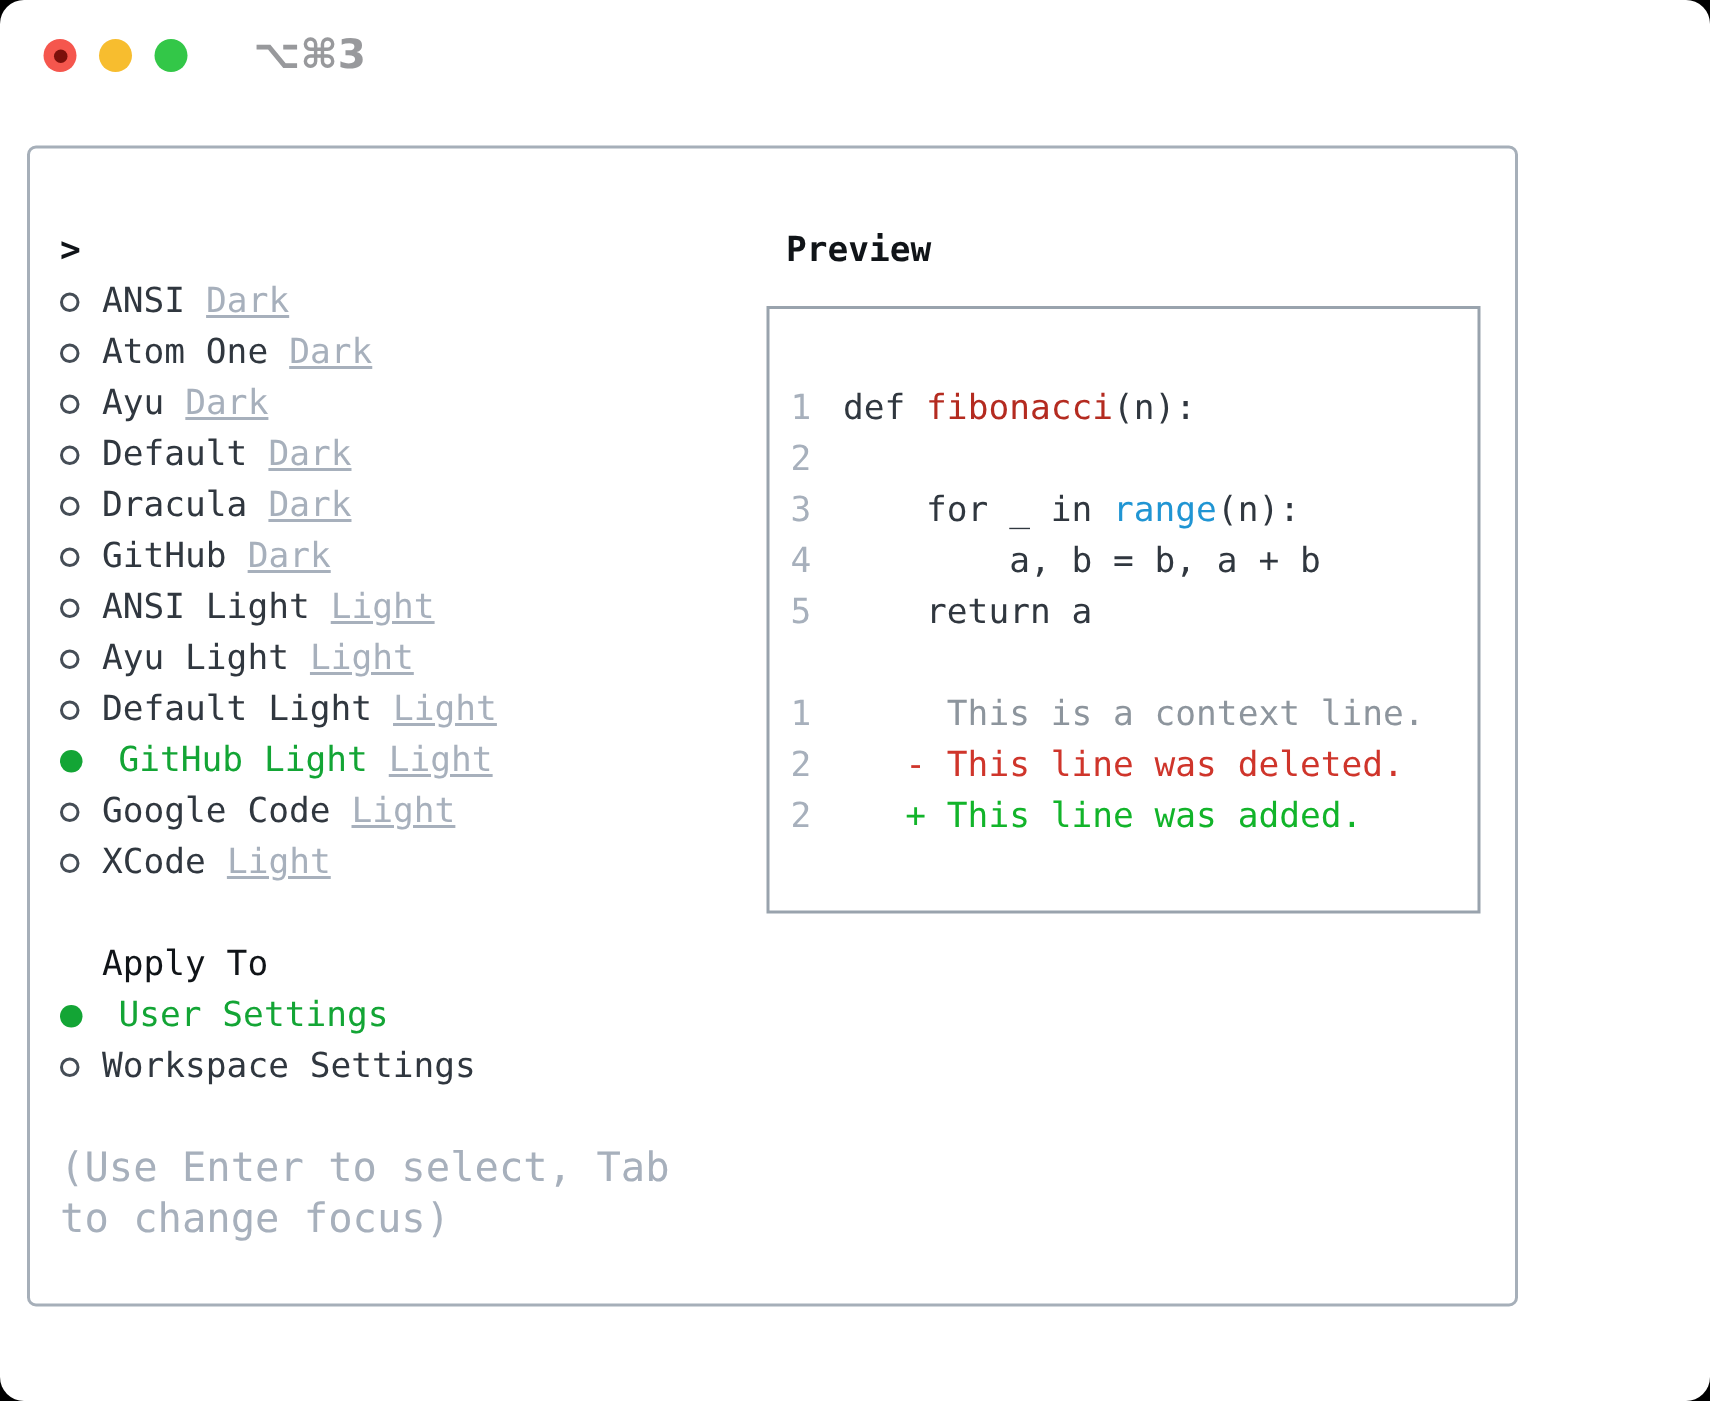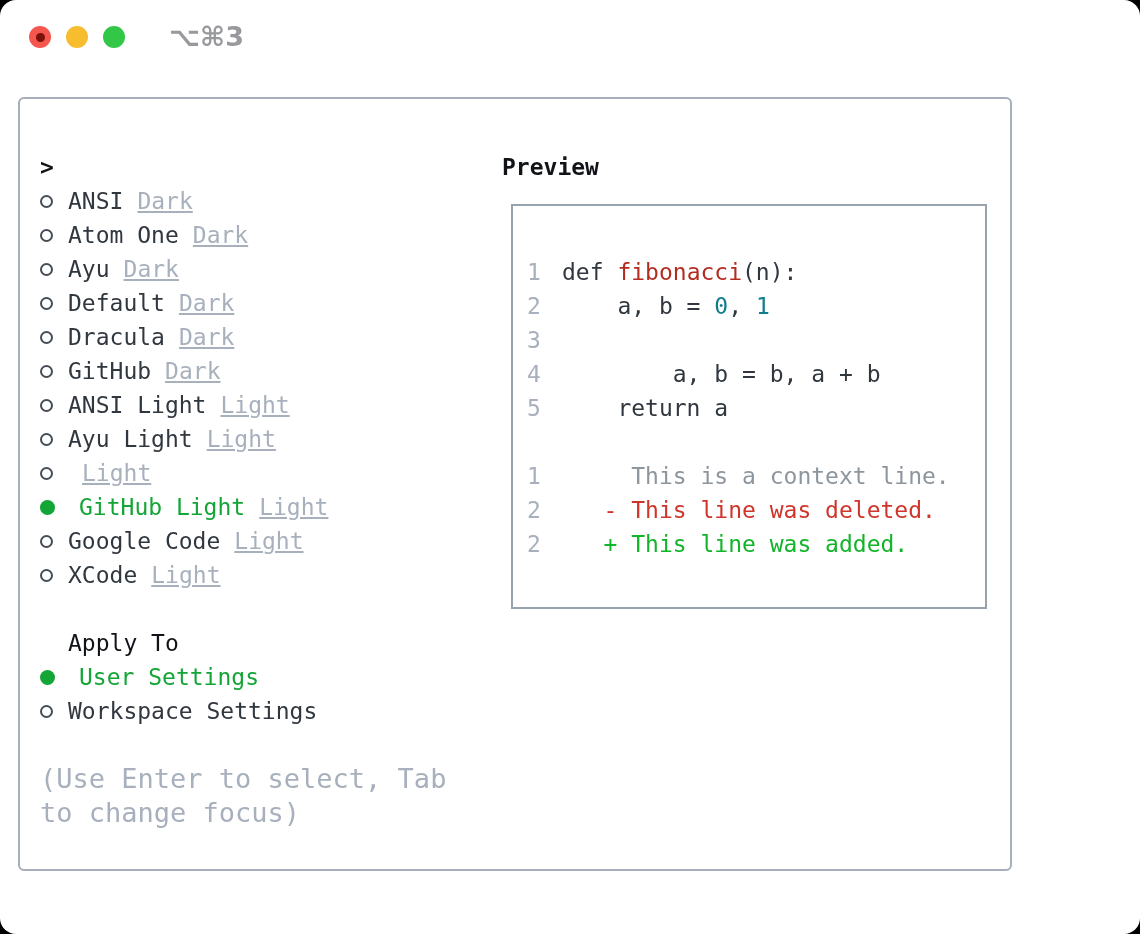--- a/index.html
+++ b/index.html
@@ -51,21 +51,21 @@
   .dot-sel{width:15px;height:15px;border-radius:50%;background:var(--accent-green);}
   .theme-name{color:var(--text-dark);}
   .row.selected .theme-name,.row.selected .apply-name{color:var(--accent-green);margin-left:11px;}
   .theme-tag{color:var(--muted);margin-left:14px;text-decoration:underline;}
   .help{
     margin-top:0;width:420px;
     font-size:27px;line-height:34px;
     color:var(--muted);
   }
   
-  .preview-header{position:absolute;left:482px;top:51px;height:34px;display:flex;align-items:center;font-size:23px;font-weight:bold;color:var(--text-black);}
+  .preview-header{position:absolute;left:504px;top:51px;height:34px;display:flex;align-items:center;font-size:23px;font-weight:bold;color:var(--text-black);}
   .preview-box{
     position:absolute;left:491px;top:105px;
     width:476px;height:405px;
     border:2px solid var(--box-border);
     background:var(--window-bg);
   }
   .code{position:absolute;left:14px;top:49px;}
   .cline{height:34px;display:flex;align-items:center;font-size:23px;}
   .lnum{width:35px;flex:0 0 35px;color:var(--muted);}
   .src{white-space:pre;}
@@ -152,20 +152,21 @@
             <span class="bullet-col">
               <span class="ring"></span>
             </span>
             <span class="theme-name">Ayu Light</span>
             <span class="theme-tag">Light</span>
           </div>
           <div class="row theme-row">
             <span class="bullet-col">
               <span class="ring"></span>
             </span>
+            <span class="theme-name">Default Light</span>
             <span class="theme-tag">Light</span>
           </div>
           <div class="row theme-row selected">
             <span class="bullet-col">
               <span class="dot-sel"></span>
             </span>
             <span class="theme-name">GitHub Light</span>
             <span class="theme-tag">Light</span>
           </div>
           <div class="row theme-row">
@@ -216,24 +217,24 @@
     </div>
 
     <div class="preview-box">
       <div class="code" id="code-lines">
           <div class="cline">
             <span class="lnum">1</span>
             <span class="src"><span class="t-plain">def </span><span class="t-function">fibonacci</span><span class="t-plain">(n):</span></span>
           </div>
           <div class="cline">
             <span class="lnum">2</span>
-            <span class="src"><span class="t-plain">    a, b = </span><span class="t-number">0</span><span class="t-plain">, </span><span class="t-number">1</span></span>
           </div>
           <div class="cline">
             <span class="lnum">3</span>
+            <span class="src"><span class="t-plain">    for _ in </span><span class="t-builtin">range</span><span class="t-plain">(n):</span></span>
           </div>
           <div class="cline">
             <span class="lnum">4</span>
             <span class="src"><span class="t-plain">        a, b = b, a + b</span></span>
           </div>
           <div class="cline">
             <span class="lnum">5</span>
             <span class="src"><span class="t-plain">    return a</span></span>
           </div>
           <div class="cline">

